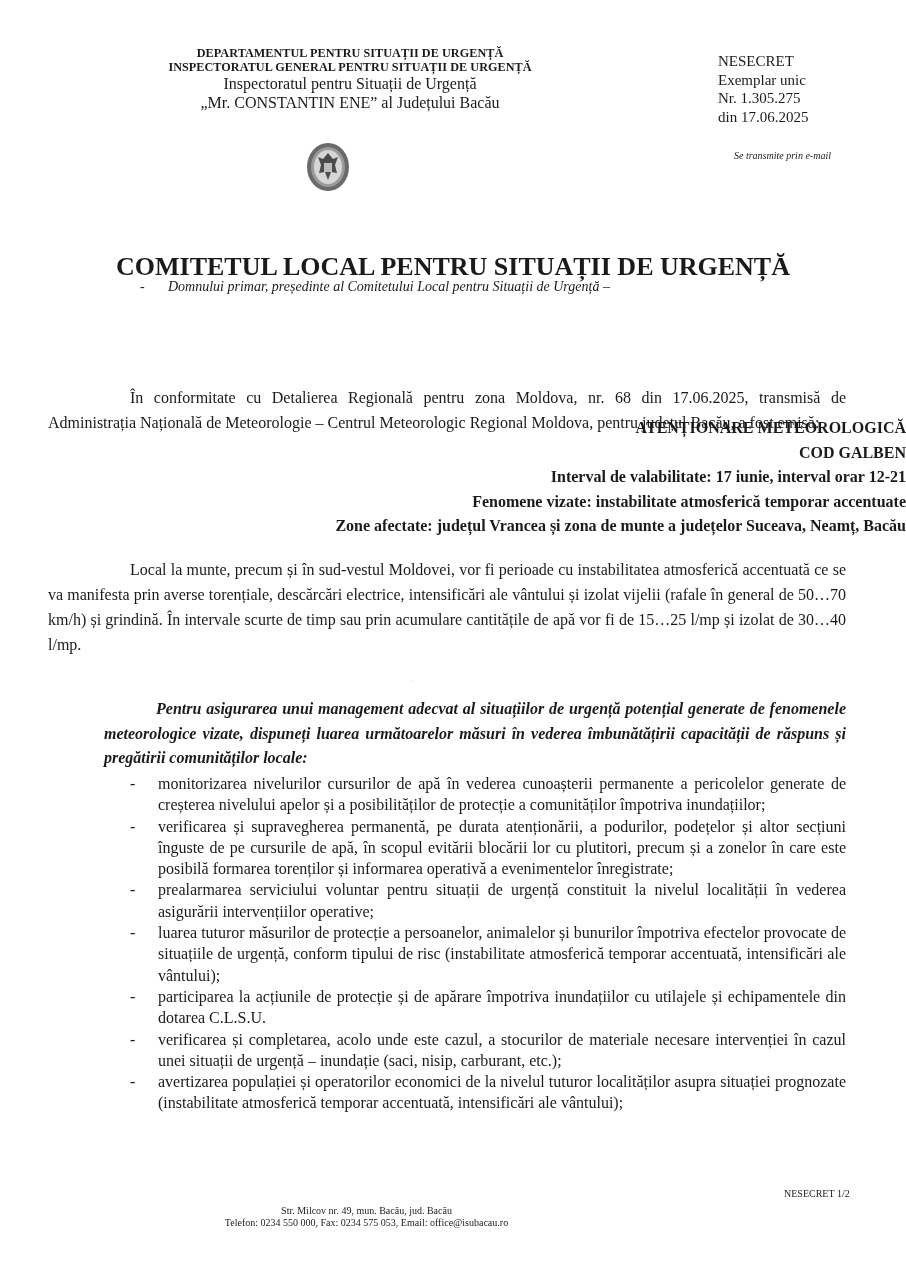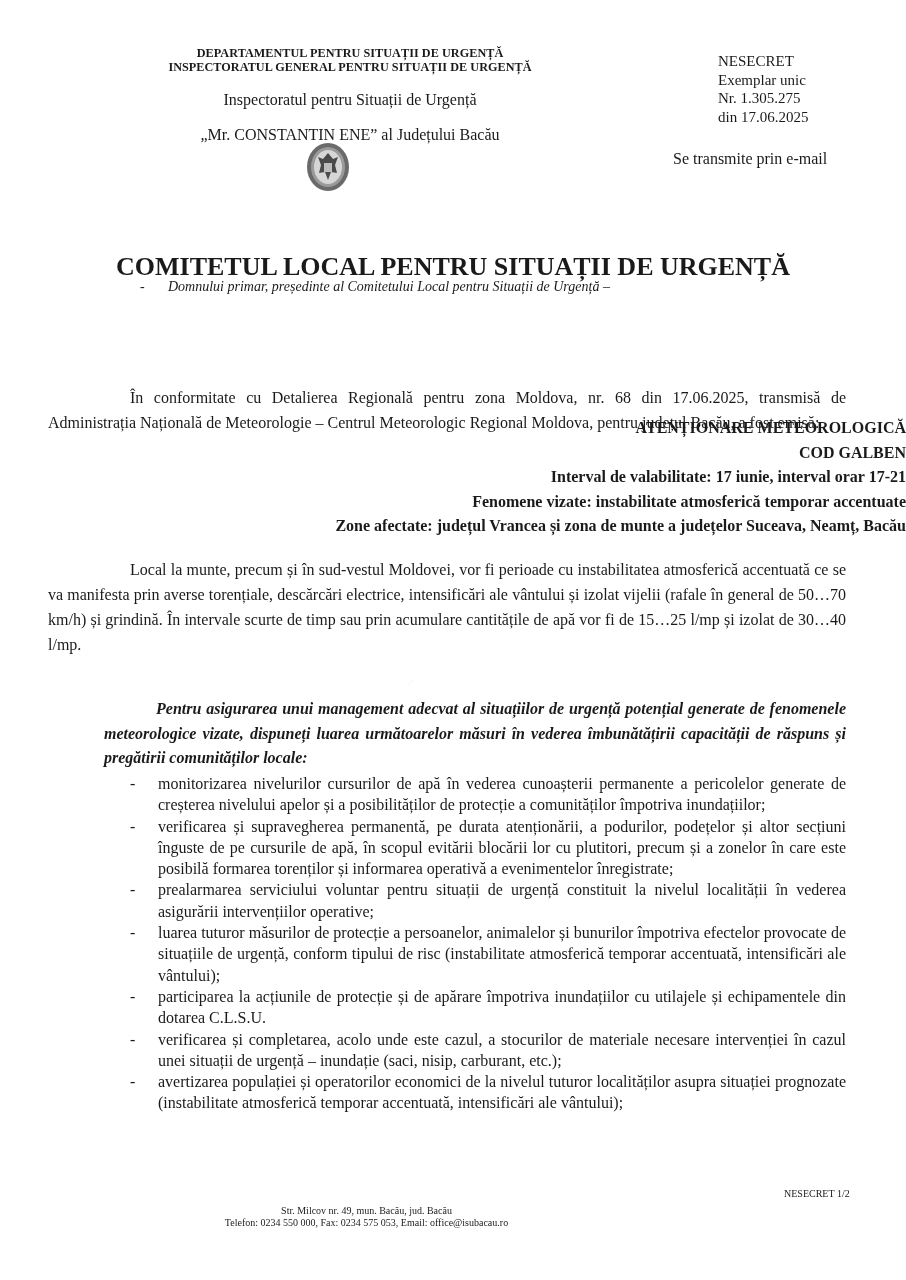--- a/index.html
+++ b/index.html
@@ -3,23 +3,23 @@
 <meta charset="utf-8">
 <style>
   html, body { margin: 0; padding: 0; }
   body {
     width: 906px; height: 1280px; background: #ffffff; position: relative; overflow: hidden;
     font-family: "Liberation Serif", "DejaVu Serif", serif; color: #1a1a1a;
   }
   .abs { position: absolute; }
   .hdr-left { left: 120px; top: 46px; width: 460px; text-align: center; }
   .hdr-left .b { font-weight: bold; font-size: 12.2px; line-height: 14px; letter-spacing: 0.05px; }
-  .hdr-left .n { font-size: 16px; line-height: 19px; margin-top: 16px; }
+  .hdr-left .n { font-size: 16px; line-height: 19px; }
   .hdr-right { left: 718px; top: 52px; font-size: 15px; line-height: 18.5px; }
-  .transmit { left: 673px; top: 150px; font-size: 16px; }
+  .transmit { left: 734px; top: 150px; font-size: 10px; font-style: italic; }
   .emblem { left: 306px; top: 142px; width: 44px; height: 50px; }
   .title { left: 0; width: 906px; top: 252px; text-align: center; font-weight: bold; font-size: 26px; }
   .subtitle { left: 140px; top: 279px; font-size: 14px; font-style: italic; white-space: nowrap; }
   .subtitle .dash { display: inline-block; width: 28px; font-style: normal; }
   .para { left: 48px; width: 798px; font-size: 16px; line-height: 25px; text-align: justify; text-align-last: left; }
   .para .ind { display: inline-block; width: 82px; }
   .p1 { top: 345px; margin-top: 40px; }
   .warn { left: 0; width: 906px; top: 416px; text-align: right; font-weight: bold; font-size: 16px; line-height: 24.5px; }
   .p2 { top: 557px; }
   .p3 { top: 697px; font-weight: bold; font-style: italic; line-height: 24.5px; left: 104px; width: 742px; }
@@ -62,21 +62,21 @@
 <div class="abs title">COMITETUL LOCAL PENTRU SITUAȚII DE URGENȚĂ</div>
 <div class="abs subtitle">
   <span class="dash">-</span><span>Domnului primar, președinte al Comitetului Local pentru Situații de Urgență –</span>
 </div>
 
 <div class="abs para p1"><span class="ind"></span><span>În conformitate cu Detalierea Regională pentru zona Moldova, nr. 68 din 17.06.2025, transmisă de Administrația Națională de Meteorologie – Centrul Meteorologic Regional Moldova, pentru județul Bacău, a fost emisă:</span></div>
 
 <div class="abs warn">
   <div>ATENȚIONARE METEOROLOGICĂ</div>
   <div>COD GALBEN</div>
-  <div>Interval de valabilitate: 17 iunie, interval orar 17-21</div>
+  <div>Interval de valabilitate: 17 iunie, interval orar 12-21</div>
   <div>Fenomene vizate: instabilitate atmosferică temporar accentuate</div>
   <div>Zone afectate: județul Vrancea și zona de munte a județelor Suceava, Neamț, Bacău</div>
 </div>
 
 <div class="abs para p2"><span class="ind"></span><span>Local la munte, precum și în sud-vestul Moldovei, vor fi perioade cu instabilitatea atmosferică accentuată ce se va manifesta prin averse torențiale, descărcări electrice, intensificări ale vântului și izolat vijelii (rafale în general de 50…70 km/h) și grindină. În intervale scurte de timp sau prin acumulare cantitățile de apă vor fi de 15…25 l/mp și izolat de 30…40 l/mp.</span></div>
 
 <div class="abs faint">·'</div>
 
 <div class="abs para p3"><span class="ind"></span><span>Pentru asigurarea unui management adecvat al situațiilor de urgență potențial generate de fenomenele meteorologice vizate, dispuneți luarea următoarelor măsuri în vederea îmbunătățirii capacității de răspuns și pregătirii comunităților locale:</span></div>
 

